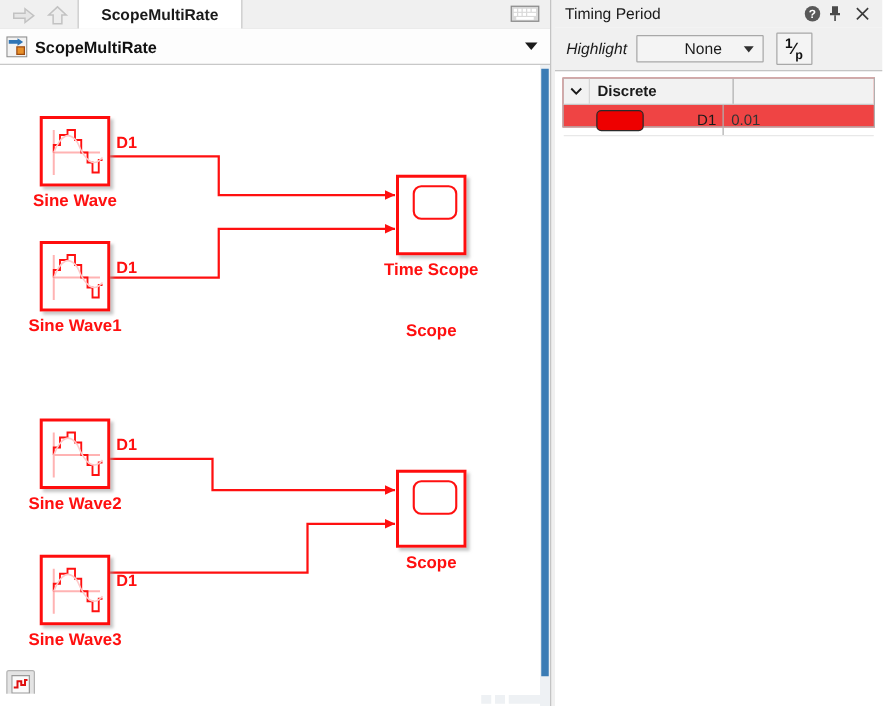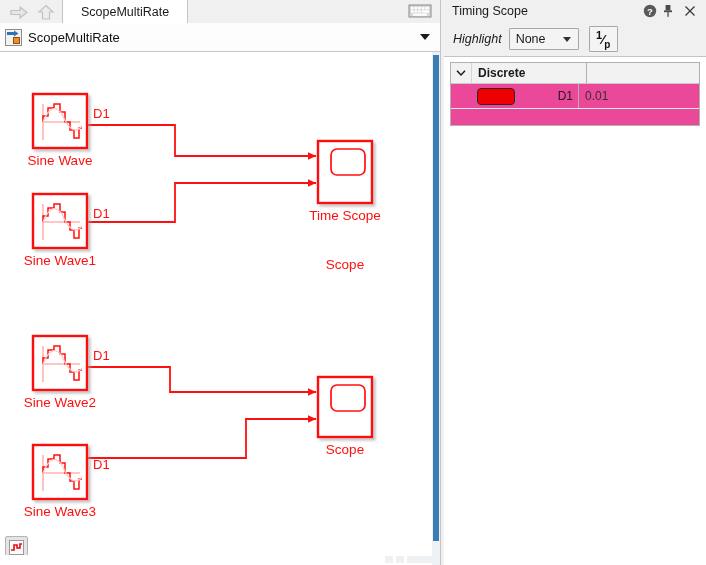--- a/index.html
+++ b/index.html
@@ -4,21 +4,21 @@
 <style>
   html,body{margin:0;padding:0;}
   body{
     width:706px;height:565px;overflow:hidden;
     font-family:"Liberation Sans", sans-serif;
     font-size:12px;color:#1a1a1a;background:#ffffff;
   }
   #app{position:relative;width:706px;height:565px;}
 
   
-  #left-pane{position:absolute;left:0;top:0;width:440px;height:565px;background:#ffffff;}
+  #left-pane{position:absolute;left:0;top:0;width:440px;height:565px;background:#ffffff;font-weight:bold;}
 
   
   #tabstrip{position:absolute;left:0;top:0;width:440px;height:23px;
     background:#f0f0f0;border-bottom:1px solid #c4c4c4;}
   .navbtn{position:absolute;top:2px;width:26px;height:20px;
     display:flex;align-items:center;justify-content:center;}
   #nav-forward{left:6px;}
   #nav-up{left:33px;}
   .model-tab{position:absolute;left:62px;top:0;height:23px;
     background:#ffffff;border-left:1px solid #c4c4c4;border-right:1px solid #c4c4c4;
@@ -67,35 +67,35 @@
     display:flex;align-items:center;justify-content:center;}
   #tl-help{right:48px;}
   #tl-pin{right:30px;}
   #tl-close{right:8px;}
 
   #tl-toolbar{position:absolute;left:0;top:22px;width:262px;height:34px;background:#f0f0f0;
     border-bottom:1px solid #c4c4c4;display:flex;align-items:center;}
   #highlight-label{margin-left:9px;font-size:12.5px;color:#1a1a1a;font-style:italic;}
   #highlight-select{margin-left:7px;width:68px;height:20px;background:#f4f4f4;
     border:1px solid #a8a8a8;border-radius:1px;position:relative;
-    display:flex;align-items:center;}
+    display:flex;align-items:center;padding-left:32px;}
   #highlight-value{margin-left:6px;font-size:12.5px;color:#1a1a1a;}
   #highlight-caret{position:absolute;right:7px;top:8px;width:0;height:0;
     border-left:4px solid transparent;border-right:4px solid transparent;
     border-top:5px solid #303030;}
   #invperiod-button{margin-left:10px;width:27px;height:24px;background:#f4f4f4;
     border:1px solid #a8a8a8;border-radius:1px;
     display:flex;align-items:center;justify-content:center;font-weight:bold;}
   .frac{font-size:13px;color:#111;letter-spacing:0;}
   .frac sup{font-size:11px;}
   .frac sub{font-size:10px;}
 
   
-  #tl-table{position:absolute;left:6px;top:62px;width:250px;height:64px;
-    border:1px solid #b0b0b0;background:#ec4899;box-sizing:border-box;}
+  #tl-table{position:absolute;left:6px;top:62px;width:250px;height:40px;
+    border:1px solid #b0b0b0;background:#ef4444;box-sizing:border-box;}
   #tl-head{display:flex;height:20px;background:#f2f2f2;border-bottom:1px solid #c8c8c8;}
   #tl-expander{width:20px;display:flex;align-items:center;justify-content:center;
     border-right:1px solid #d6d6d6;}
   .th{display:flex;align-items:center;font-weight:bold;font-size:12px;color:#1a1a1a;padding-left:6px;}
   #th-discrete{width:108px;border-right:1px solid #b0b0b0;}
   #th-period{flex:1;}
   #tl-row{display:flex;height:24px;align-items:center;border-bottom:1px solid #e8e8e8;}
   #row-gutter{width:20px;height:100%;}
   #row-discrete{width:108px;height:100%;border-right:1px solid #b0b0b0;
     display:flex;align-items:center;justify-content:space-between;padding:0 5px 0 6px;box-sizing:border-box;}
@@ -278,21 +278,21 @@
 
     <div id="vscroll-track"></div>
     <div id="vscroll-thumb"></div>
   </div>
 
   <div id="splitter"></div>
 
   <div id="right-pane">
 
     <div id="tl-titlebar">
-      <span id="tl-title">Timing Scope</span>
+      <span id="tl-title">Timing Period</span>
       <div class="tl-icon" id="tl-help">
         <svg width="14" height="14" viewBox="0 0 14 14">
           <circle cx="7" cy="7" r="6.2" fill="#595959"></circle>
           <text x="7" y="10.5" text-anchor="middle" font-family="Liberation Sans, sans-serif" font-size="9.5" font-weight="bold" fill="#ffffff">?</text>
         </svg>
       </div>
       <div class="tl-icon" id="tl-pin">
         <svg width="12" height="14" viewBox="0 0 12 14">
           <rect x="3.6" y="1" width="4.8" height="5.4" fill="#4a4a4a"></rect>
           <rect x="2" y="6.4" width="8" height="1.8" fill="#4a4a4a"></rect>

